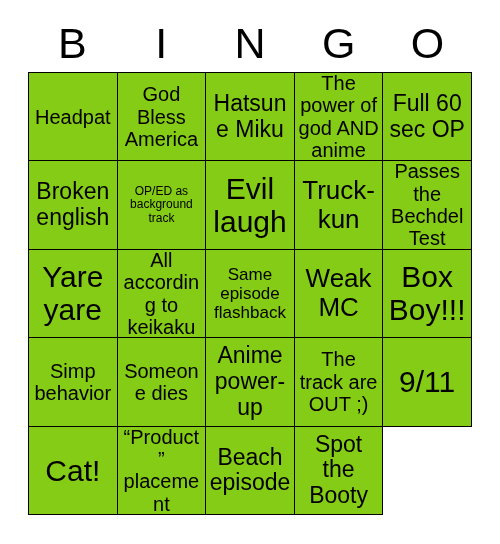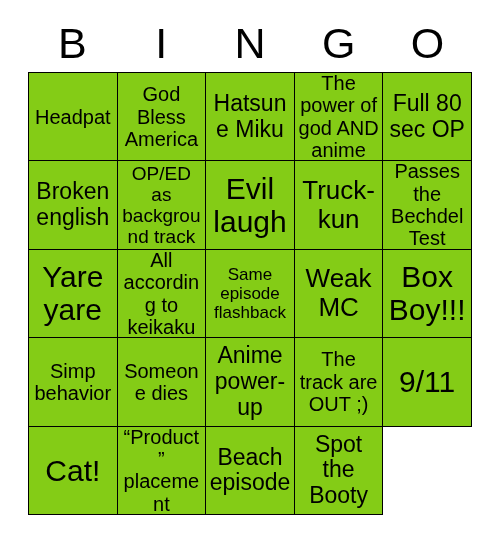--- a/index.html
+++ b/index.html
@@ -82,21 +82,21 @@
     hyphens: none;
   }
 
   
   .fs-xxl .cell-text { font-size: 30px; }
   .fs-xl  .cell-text { font-size: 26px; }
   .fs-l   .cell-text { font-size: 23px; }
   .fs-m   .cell-text { font-size: 20px; }
   .fs-s   .cell-text { font-size: 17px; }
   .fs-xs  .cell-text { font-size: 20px; }
-  .fs-xxs .cell-text { font-size: 19px; }
+  .fs-xxs .cell-text { font-size: 12px; }
 </style>
 </head>
 <body>
 
 <div class="bingo-card">
 
   <div class="bingo-header">
     <span class="letter">B</span>
     <span class="letter">I</span>
     <span class="letter">N</span>
@@ -112,21 +112,21 @@
     <div class="cell fs-m">
         <span class="cell-text">God Bless America</span>
       </div>
     <div class="cell fs-l">
         <span class="cell-text">Hatsune Miku</span>
       </div>
     <div class="cell fs-xs">
         <span class="cell-text">The power of god AND anime</span>
       </div>
     <div class="cell fs-l">
-        <span class="cell-text">Full 80 sec OP</span>
+        <span class="cell-text">Full 60 sec OP</span>
       </div>
 
     <div class="cell fs-l">
         <span class="cell-text">Broken english</span>
       </div>
     <div class="cell fs-xxs">
         <span class="cell-text">OP/ED as background track</span>
       </div>
     <div class="cell fs-xxl">
         <span class="cell-text">Evil laugh</span>

